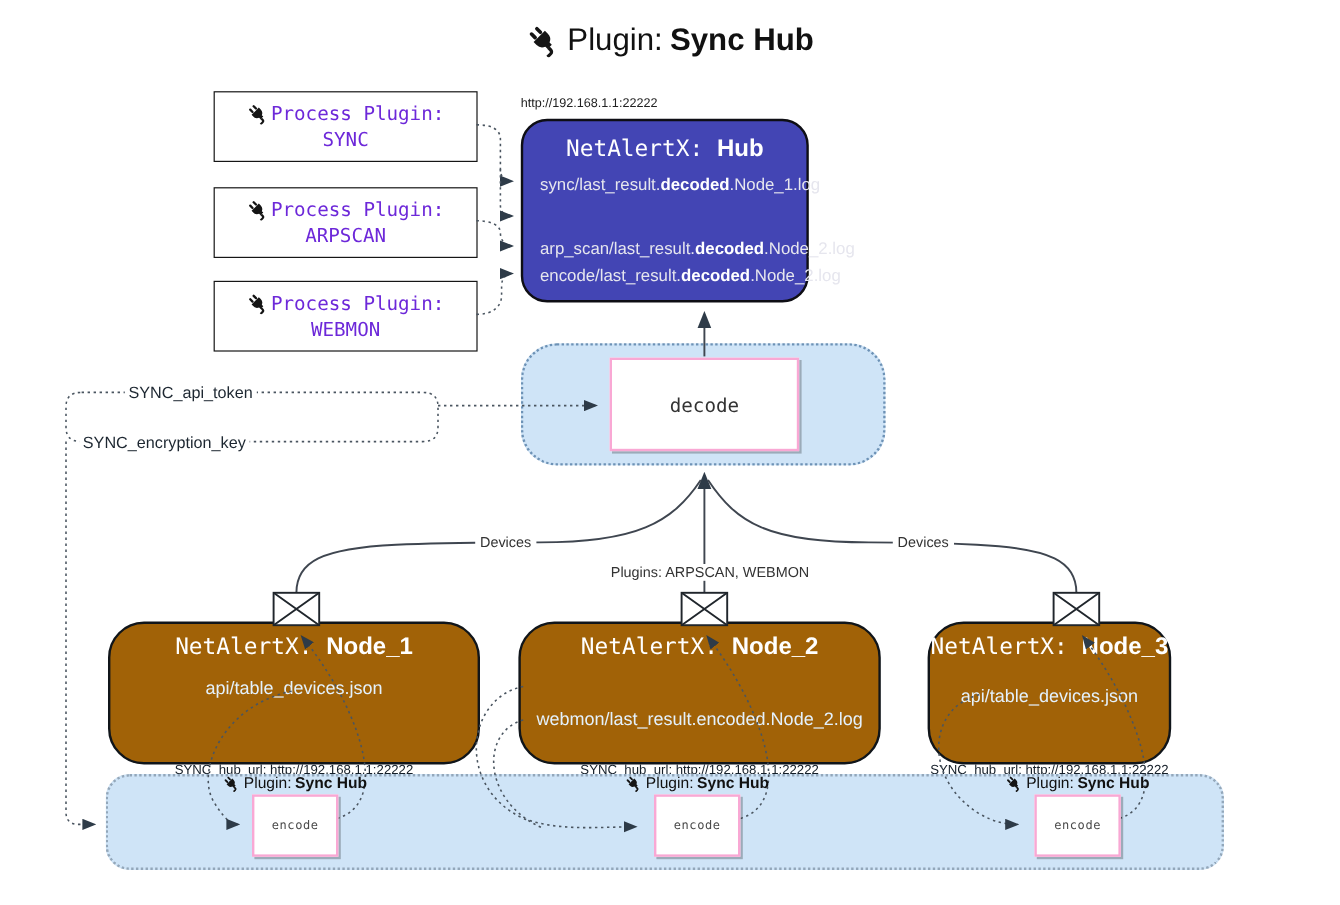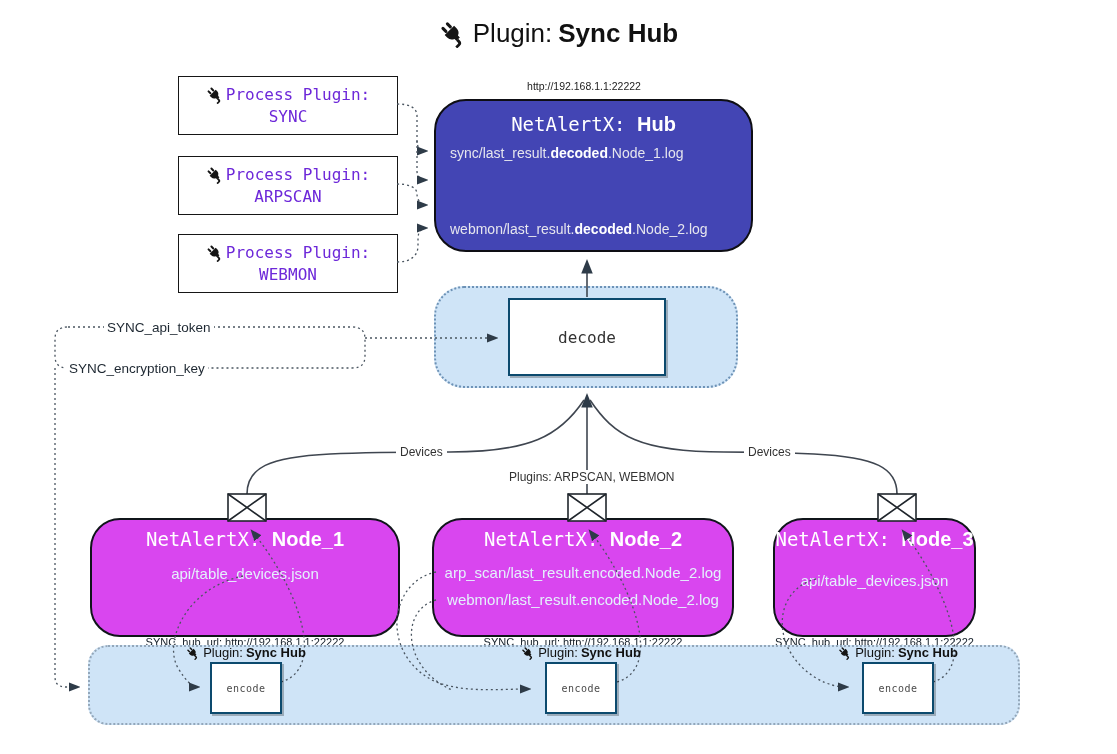--- a/index.html
+++ b/index.html
@@ -9,41 +9,41 @@
   
   .title{left:0;top:18px;width:100%;display:flex;justify-content:center;align-items:center;
          gap:6px;font-size:26px;color:#111;}
   .title b{font-weight:700;}
   
   .pbox{left:178px;width:218px;height:57px;background:#fff;border:1.6px solid #161616;
         font-family:"DejaVu Sans Mono",monospace;font-size:16px;color:#6d28d9;
         display:flex;flex-direction:column;justify-content:center;align-items:center;line-height:1.35;}
   .pbox .l1{display:flex;align-items:center;gap:2px;}
   
-  .hub{left:434px;top:99px;width:319px;height:153px;background:#4345b4;border:2px solid #0e0e14;
-       border-radius:32px;box-sizing:border-box;}
+  .hub{left:434px;top:99px;width:240px;height:153px;background:#4345b4;border:2px solid #0e0e14;
+       border-radius:22px;box-sizing:border-box;}
   .hub-title{position:absolute;top:12px;left:0;width:100%;text-align:center;color:#fff;
              font-family:"DejaVu Sans Mono",monospace;font-size:19px;}
   .hub-title b{font-family:"Liberation Sans",sans-serif;font-weight:700;font-size:20px;}
   .hub-row{position:absolute;left:14px;right:2px;color:#e6e6ee;font-size:14px;white-space:nowrap;}
   .hub-row b{color:#fff;margin-top:40px;}
-  .hub-url{left:434px;top:80px;width:300px;text-align:center;font-size:10.5px;color:#222;}
+  .hub-url{left:434px;top:80px;width:300px;text-align:left;font-size:10.5px;color:#222;}
   
   .panel{background:#cfe4f7;border:2px dotted #6d92b6;box-sizing:border-box;}
   .decode-panel{left:434px;top:286px;width:304px;height:102px;border-radius:30px;}
-  .iobox{background:#fff;border:2px solid #0c4a6e;box-shadow:2px 2px 0 rgba(0,0,0,.25);
+  .iobox{background:#fff;border:2px solid #f9a8d4;box-shadow:2px 2px 0 rgba(0,0,0,.25);
          box-sizing:border-box;display:flex;align-items:center;justify-content:center;
          font-family:"DejaVu Sans Mono",monospace;color:#333;}
   .decode-box{left:508px;top:298px;width:158px;height:78px;font-size:16px;}
   
   .cfg{background:#fff;padding:0 3px;font-size:13.5px;color:#1d2731;z-index:3;white-space:nowrap;}
   
   .edge-label{background:#fff;padding:0 4px;font-size:12px;color:#333;z-index:3;white-space:nowrap;}
   
-  .node{background:#d946ef;border:2px solid #10151a;border-radius:30px;box-sizing:border-box;top:518px;height:119px;}
+  .node{background:#a16207;border:2px solid #10151a;border-radius:30px;box-sizing:border-box;top:518px;height:119px;}
   .node-title{position:absolute;top:8px;left:0;width:100%;text-align:center;color:#fff;
               font-family:"DejaVu Sans Mono",monospace;font-size:19px;white-space:nowrap;}
   .node-title b{font-family:"Liberation Sans",sans-serif;font-weight:700;font-size:20px;}
   .node-line{position:absolute;left:0;width:100%;text-align:center;color:#e4f1fc;font-size:15px;white-space:nowrap;}
   .node-url{position:absolute;top:116px;left:0;width:100%;text-align:center;color:#141e28;font-size:11px;}
   
   .band{left:88px;top:645px;width:932px;height:80px;border-radius:20px;border-color:#93a7ba;}
   .enc-label{z-index:3;display:flex;align-items:center;justify-content:center;gap:3px;
              font-size:13px;color:#111;white-space:nowrap;}
   .enc-label b{font-weight:700;}
@@ -107,41 +107,41 @@
       </span>
     <span>WEBMON</span>
   </div>
 
   <div class="abs hub-url">http://192.168.1.1:22222</div>
   <div class="abs hub">
     <div class="hub-title">
       <span>NetAlertX:</span> <b>Hub</b>
     </div>
     <div class="hub-row" style="top:44px"><span>sync/last_result.</span><b>decoded</b><span>.Node_1.log</span></div>
-    <div class="hub-row" style="top:120px"><span>webmon/last_result.</span><b>decoded</b><span>.Node_2.log</span></div>
+    <div class="hub-row" style="top:98px"><span>arp_scan/last_result.</span><b>decoded</b><span>.Node_2.log</span></div>
+    <div class="hub-row" style="top:120px"><span>encode/last_result.</span><b>decoded</b><span>.Node_2.log</span></div>
   </div>
 
   <div class="abs panel decode-panel"></div>
   <div class="abs iobox decode-box">
     <span>decode</span>
   </div>
 
   <div class="abs cfg" style="left:104px;top:320px">SYNC_api_token</div>
   <div class="abs cfg" style="left:66px;top:361px">SYNC_encryption_key</div>
 
   <div class="abs node" style="left:90px;width:310px">
     <div class="node-title">
       <span>NetAlertX:</span> <b>Node_1</b></div>
     <div class="node-line" style="top:45px">api/table_devices.json</div>
     <div class="node-url">SYNC_hub_url: http://192.168.1.1:22222</div>
   </div>
   <div class="abs node" style="left:432px;width:302px">
     <div class="node-title">
       <span>NetAlertX:</span> <b>Node_2</b></div>
-    <div class="node-line" style="top:44px">arp_scan/last_result.encoded.Node_2.log</div>
     <div class="node-line" style="top:71px">webmon/last_result.encoded.Node_2.log</div>
     <div class="node-url">SYNC_hub_url: http://192.168.1.1:22222</div>
   </div>
   <div class="abs node" style="left:773px;width:203px">
     <div class="node-title">
       <span>NetAlertX:</span> <b>Node_3</b></div>
     <div class="node-line" style="top:52px">api/table_devices.json</div>
     <div class="node-url">SYNC_hub_url: http://192.168.1.1:22222</div>
   </div>
 

